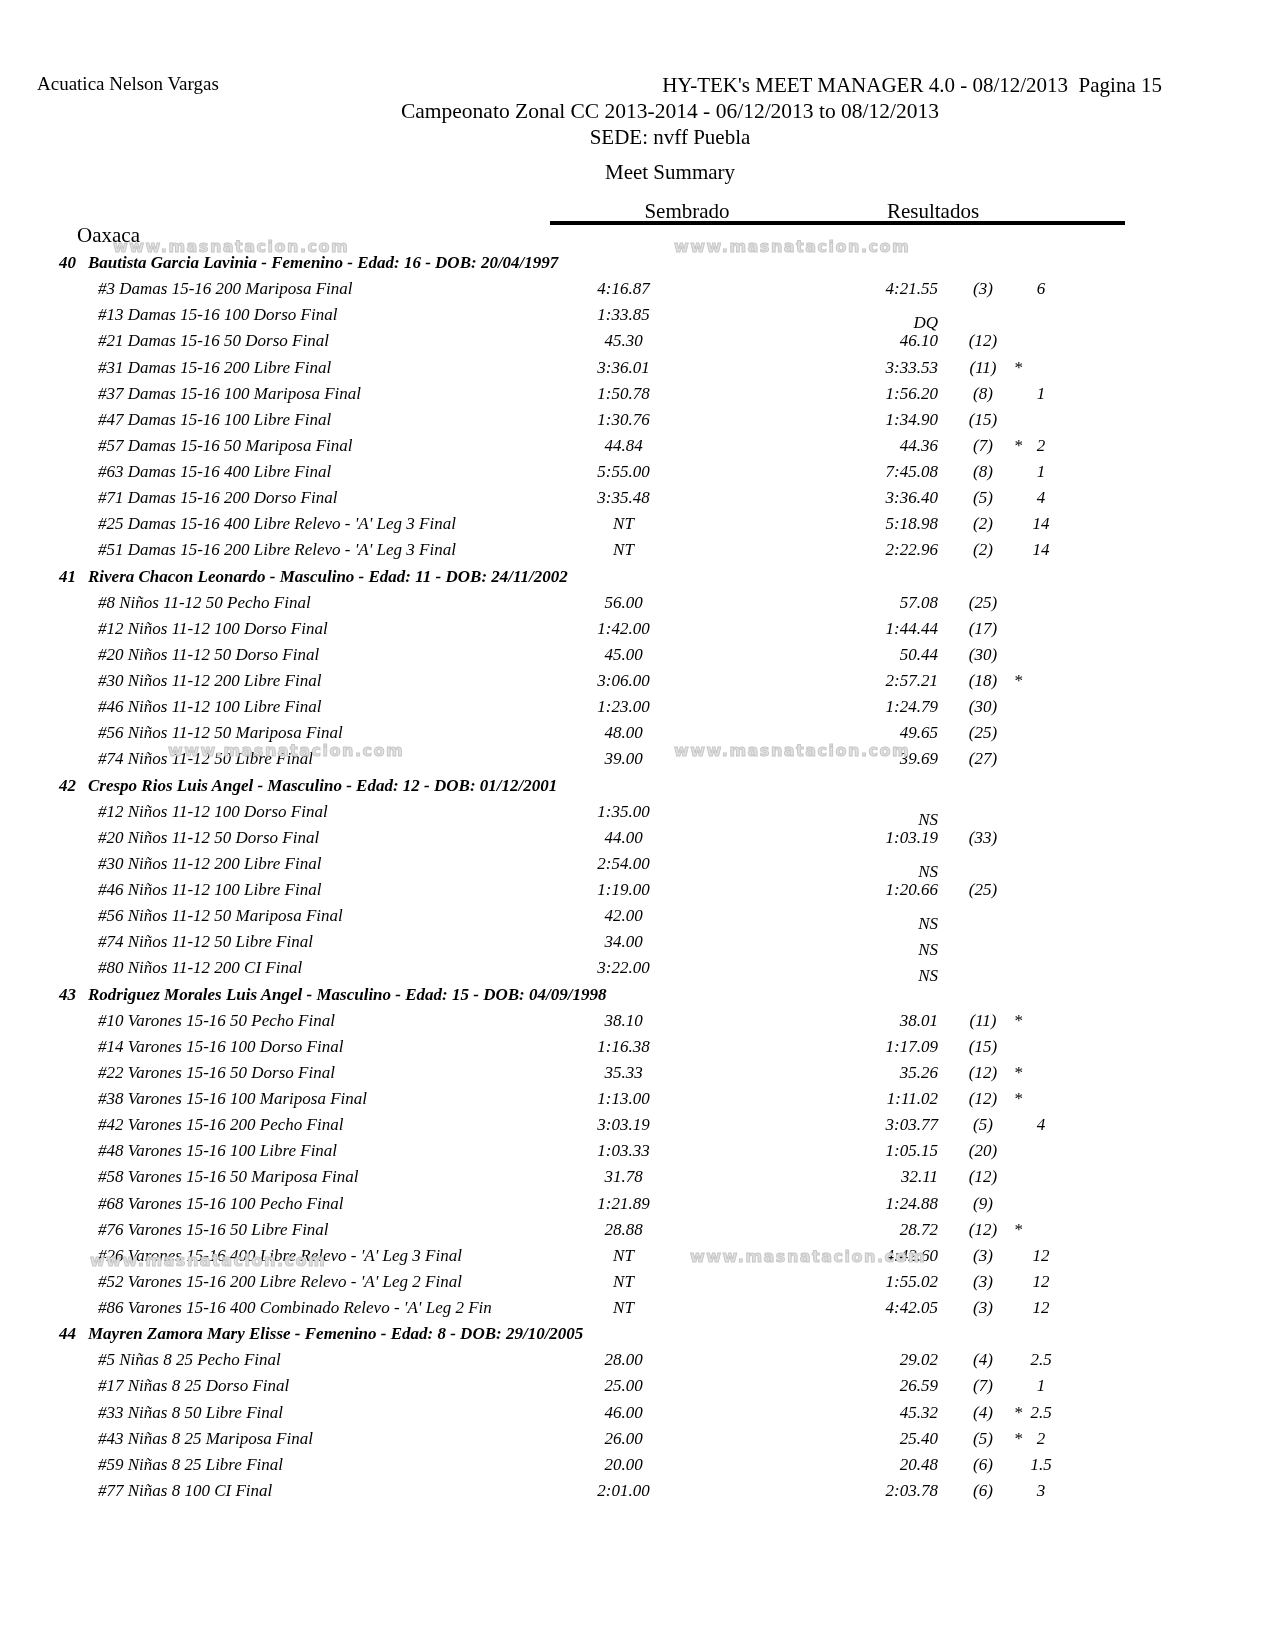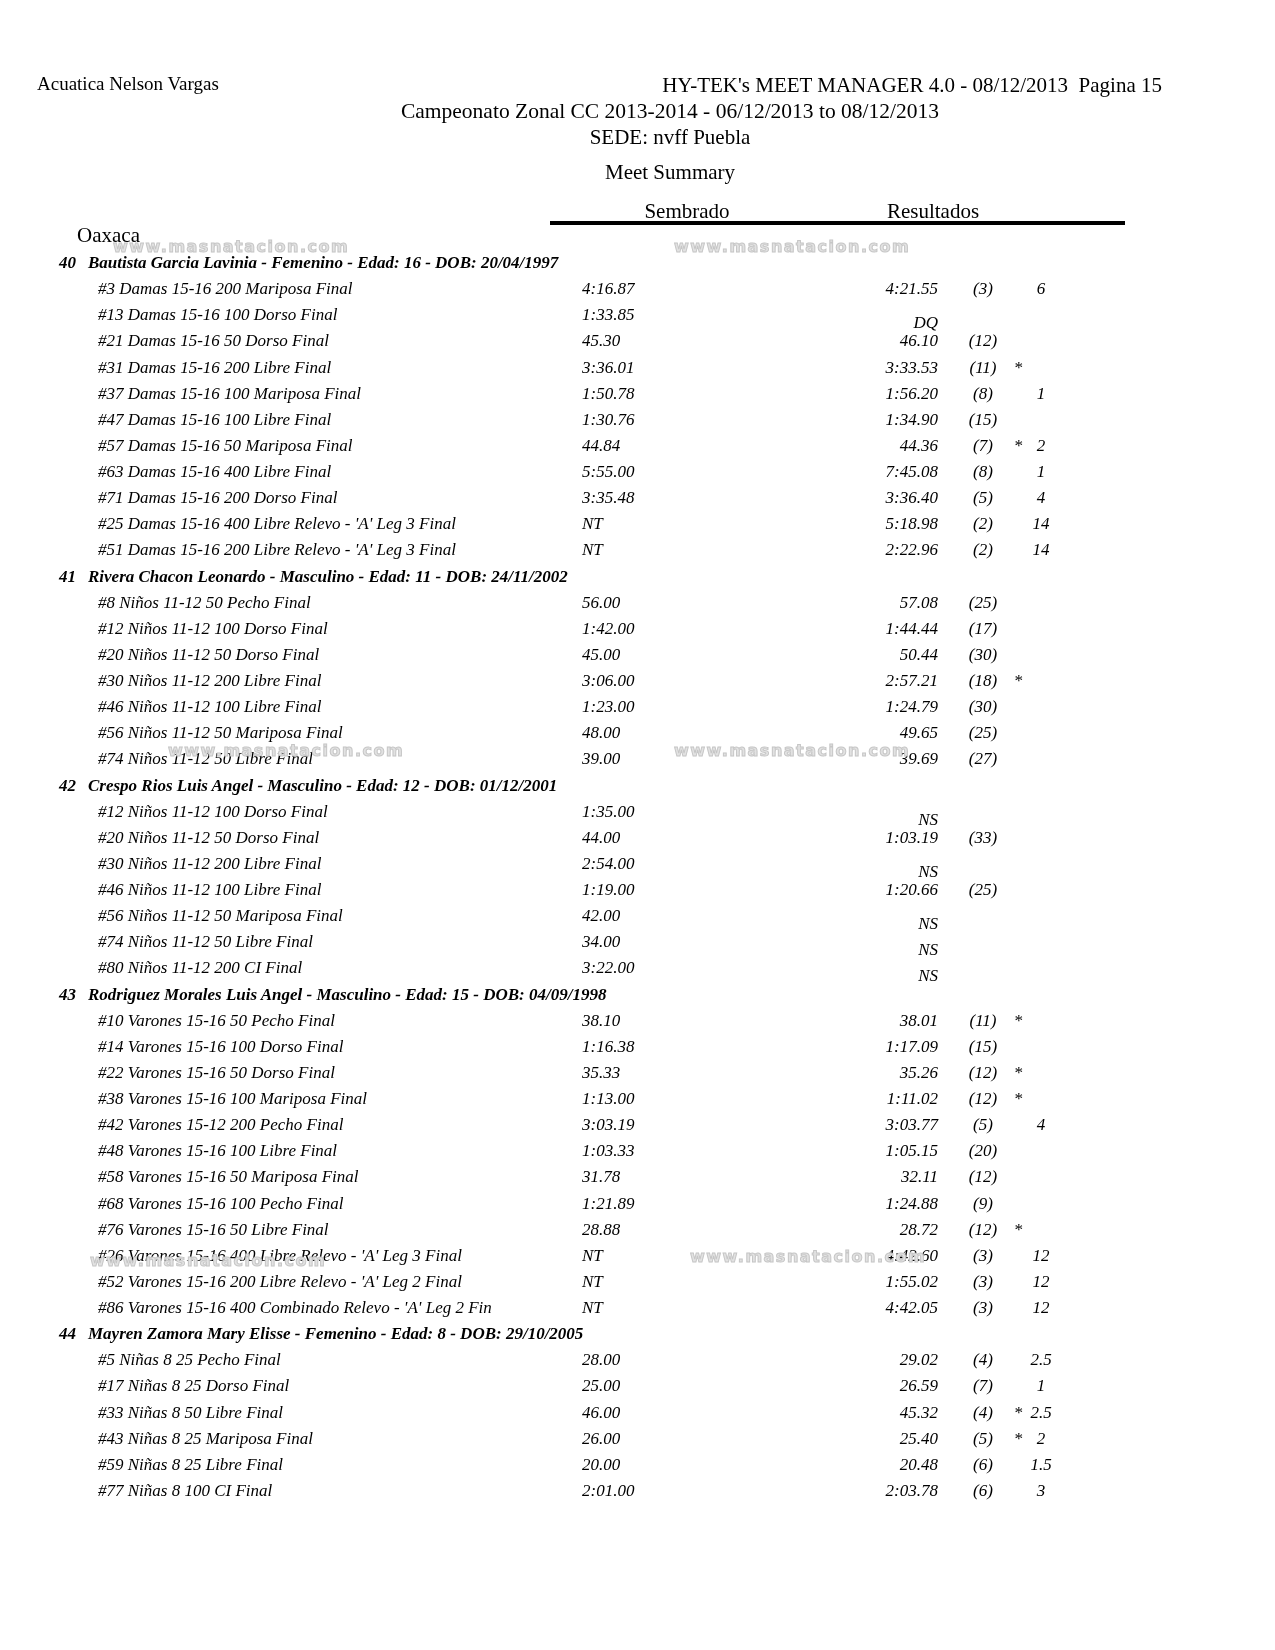--- a/index.html
+++ b/index.html
@@ -32,21 +32,21 @@
 
   #team-name { left: 37px; top: 223px; font-size: 21px; }
 
   
   #rows { position: absolute; left: 0; top: 250px; width: 1275px; }
   .row { position: relative; width: 1109px; height: 26.13px; font-size: 17px; line-height: 26.13px; font-style: italic; }
   .cell { position: absolute; top: 0; height: 26.13px; white-space: nowrap; overflow: visible; }
   .num    { left: 40px;  width: 36px;  text-align: right;  font-weight: bold; }
   .name   { left: 88px;  width: 720px; font-weight: bold; }
   .label  { left: 98px;  width: 600px; }
-  .seed   { left: 582px; width: 127px; text-align: left; }
+  .seed   { left: 560px; width: 127px; text-align: center; }
   .result { left: 740px; width: 198px; text-align: right; }
   .result.status { padding-right: 9px; margin-top: 8px; }
   .place  { left: 948px; width: 70px;  text-align: center; }
   .star   { left: 1002px; width: 32px; text-align: center; }
   .points { left: 1014px; width: 54px; text-align: center; }
 
   
   .watermark {
     position: absolute;
     font-family: "DejaVu Sans", "Liberation Sans", sans-serif;
@@ -326,21 +326,21 @@
       </div>
       <div class="row">
         <span class="cell label">#38 Varones 15-16 100 Mariposa Final</span>
         <span class="cell seed">1:13.00</span>
         <span class="cell result">1:11.02</span>
         <span class="cell place">(12)</span>
         <span class="cell star">*</span>
         <span class="cell points"></span>
       </div>
       <div class="row">
-        <span class="cell label">#42 Varones 15-12 200 Pecho Final</span>
+        <span class="cell label">#42 Varones 15-16 200 Pecho Final</span>
         <span class="cell seed">3:03.19</span>
         <span class="cell result">3:03.77</span>
         <span class="cell place">(5)</span>
         <span class="cell star"></span>
         <span class="cell points">4</span>
       </div>
       <div class="row">
         <span class="cell label">#48 Varones 15-16 100 Libre Final</span>
         <span class="cell seed">1:03.33</span>
         <span class="cell result">1:05.15</span>

